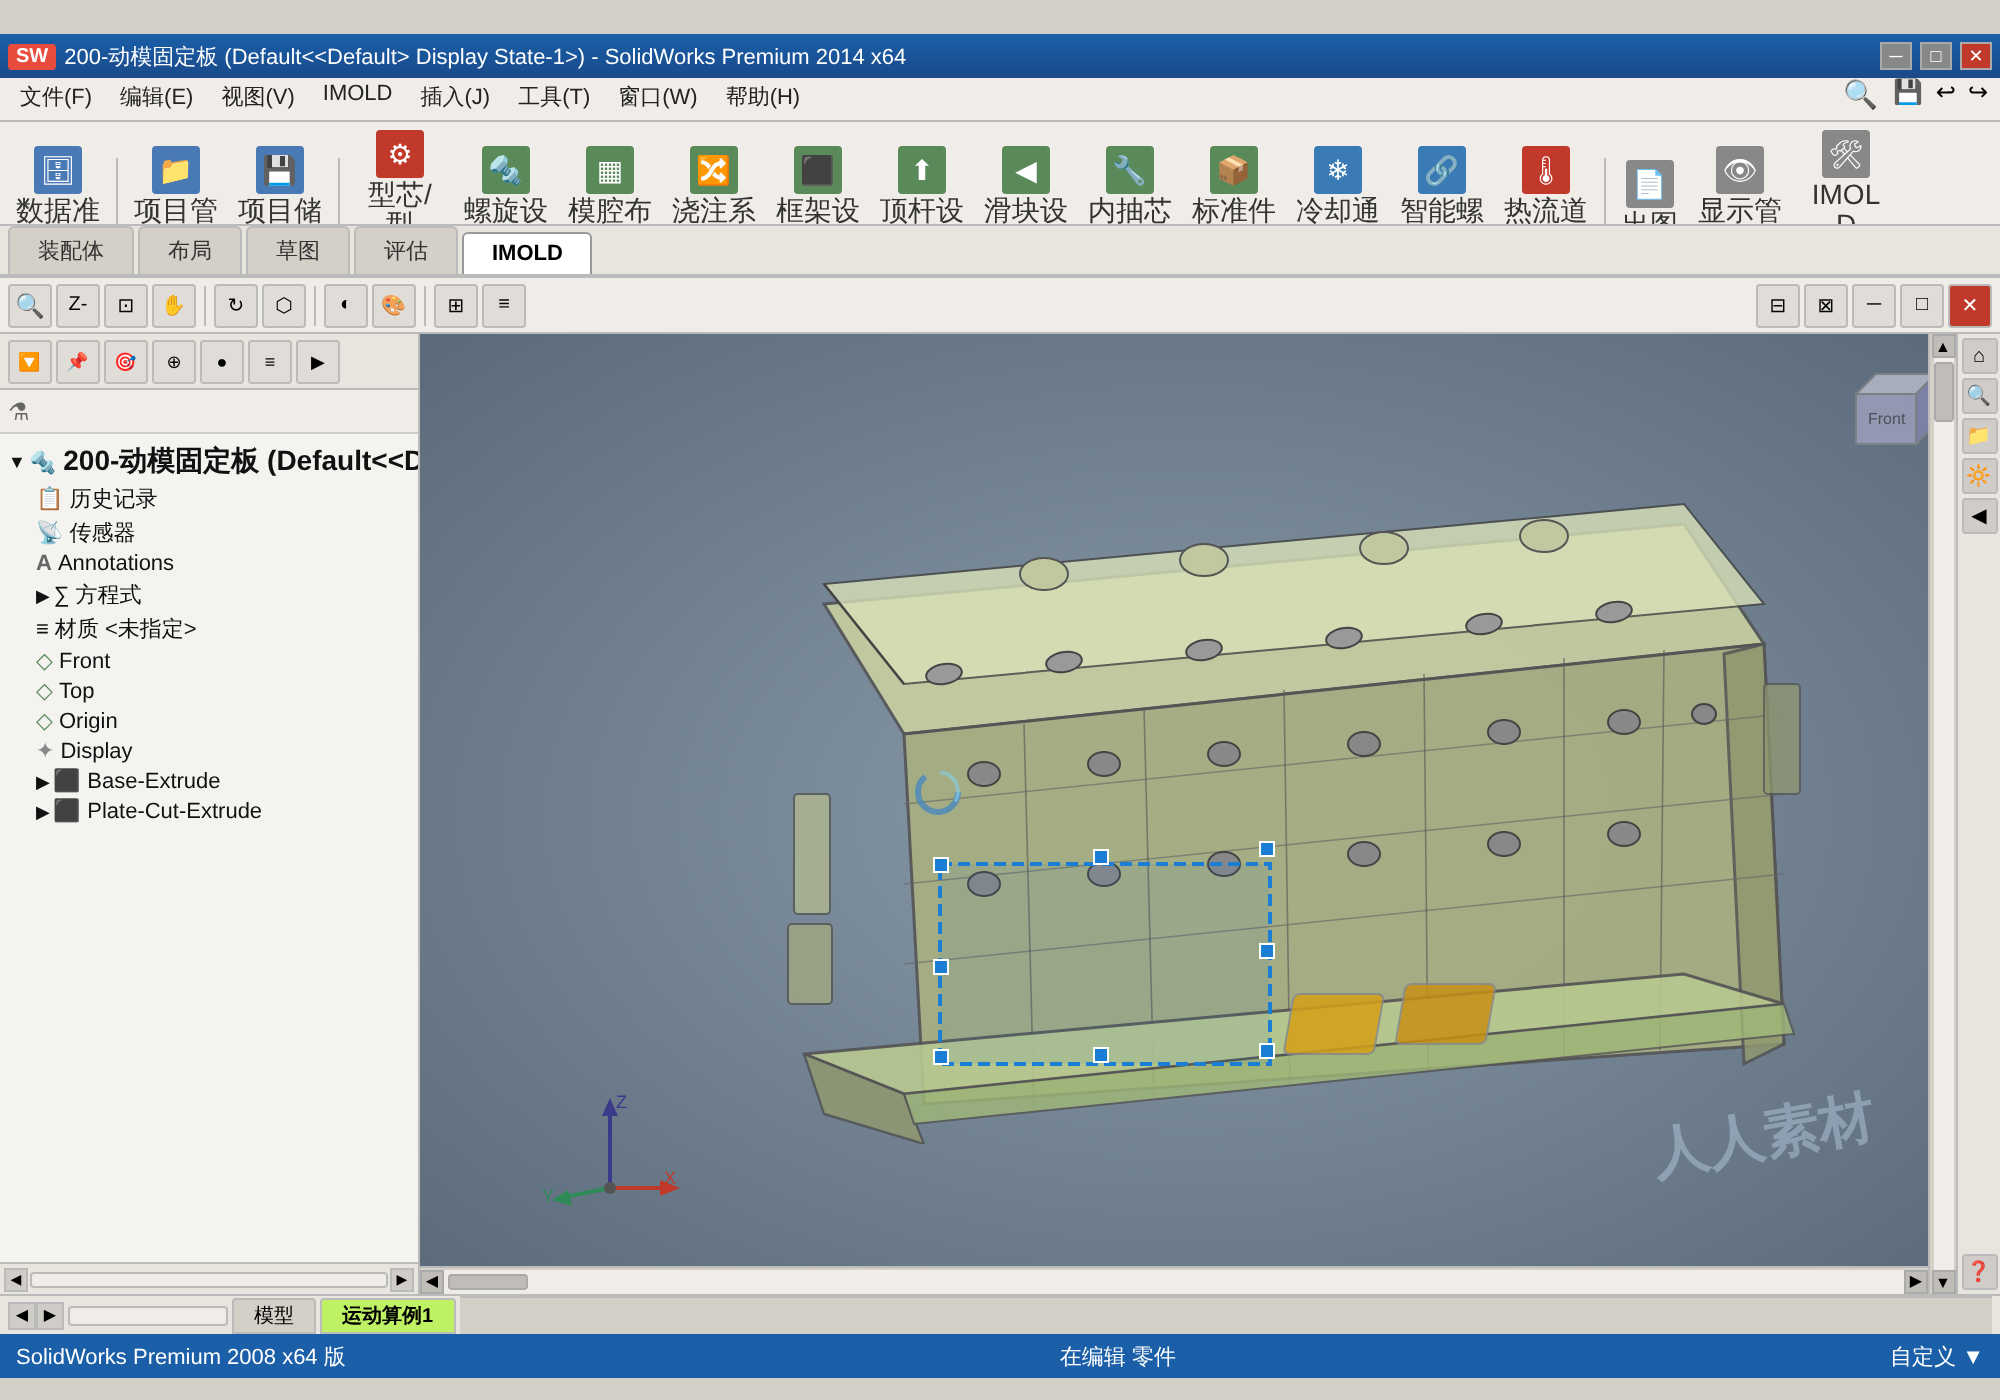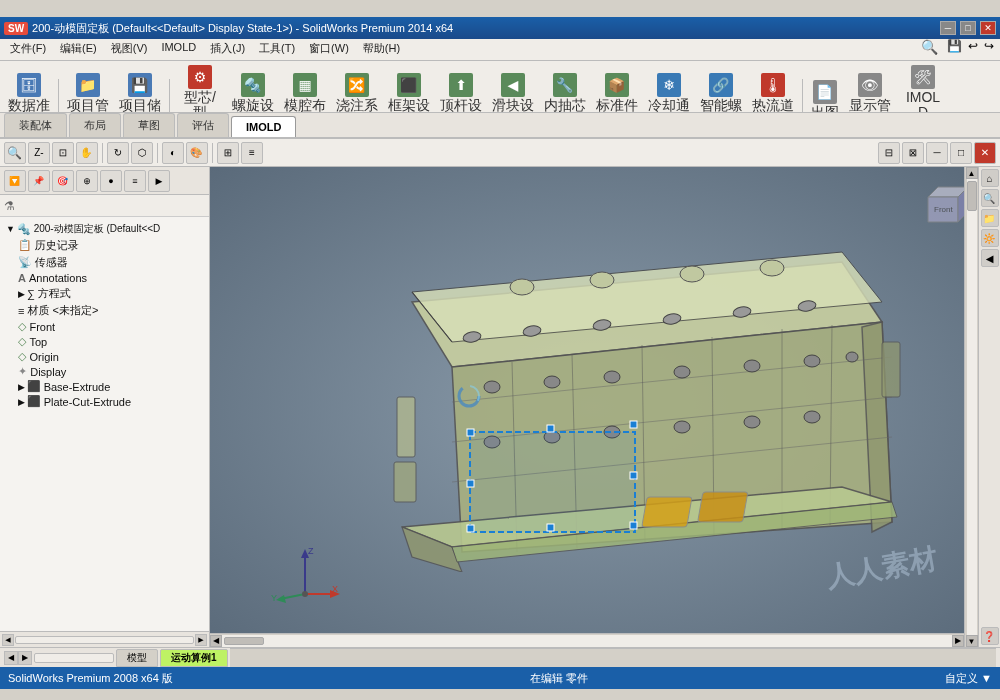--- a/index.html
+++ b/index.html
@@ -501,21 +501,21 @@
 
     <div style="height:22px;background:#f0ede8;border-bottom:1px solid #ccc;display:flex;align-items:center;padding:0 4px;">
       <span style="font-size:12px;color:#666;">⚗</span>
     </div>
     <div id="tree">
 
       <div class="tree-item">
         <span class="indent" style="width:2px;"></span>
         <span style="font-size:9px;margin-right:2px;">▼</span>
         <span style="font-size:11px;margin-right:3px;">🔩</span>
-        <span style="font-size:10px;">200-动模固定板 (Default&lt;&lt;D</span>
+        <span style="font-size:14px;font-weight:bold;">200-动模固定板 (Default&lt;&lt;D</span>
       </div>
 
       <div class="tree-item">
         <span class="indent" style="width:14px;"></span>
         <span style="margin-right:3px;">📋</span>
         <span>历史记录</span>
       </div>
 
       <div class="tree-item">
         <span class="indent" style="width:14px;"></span>

